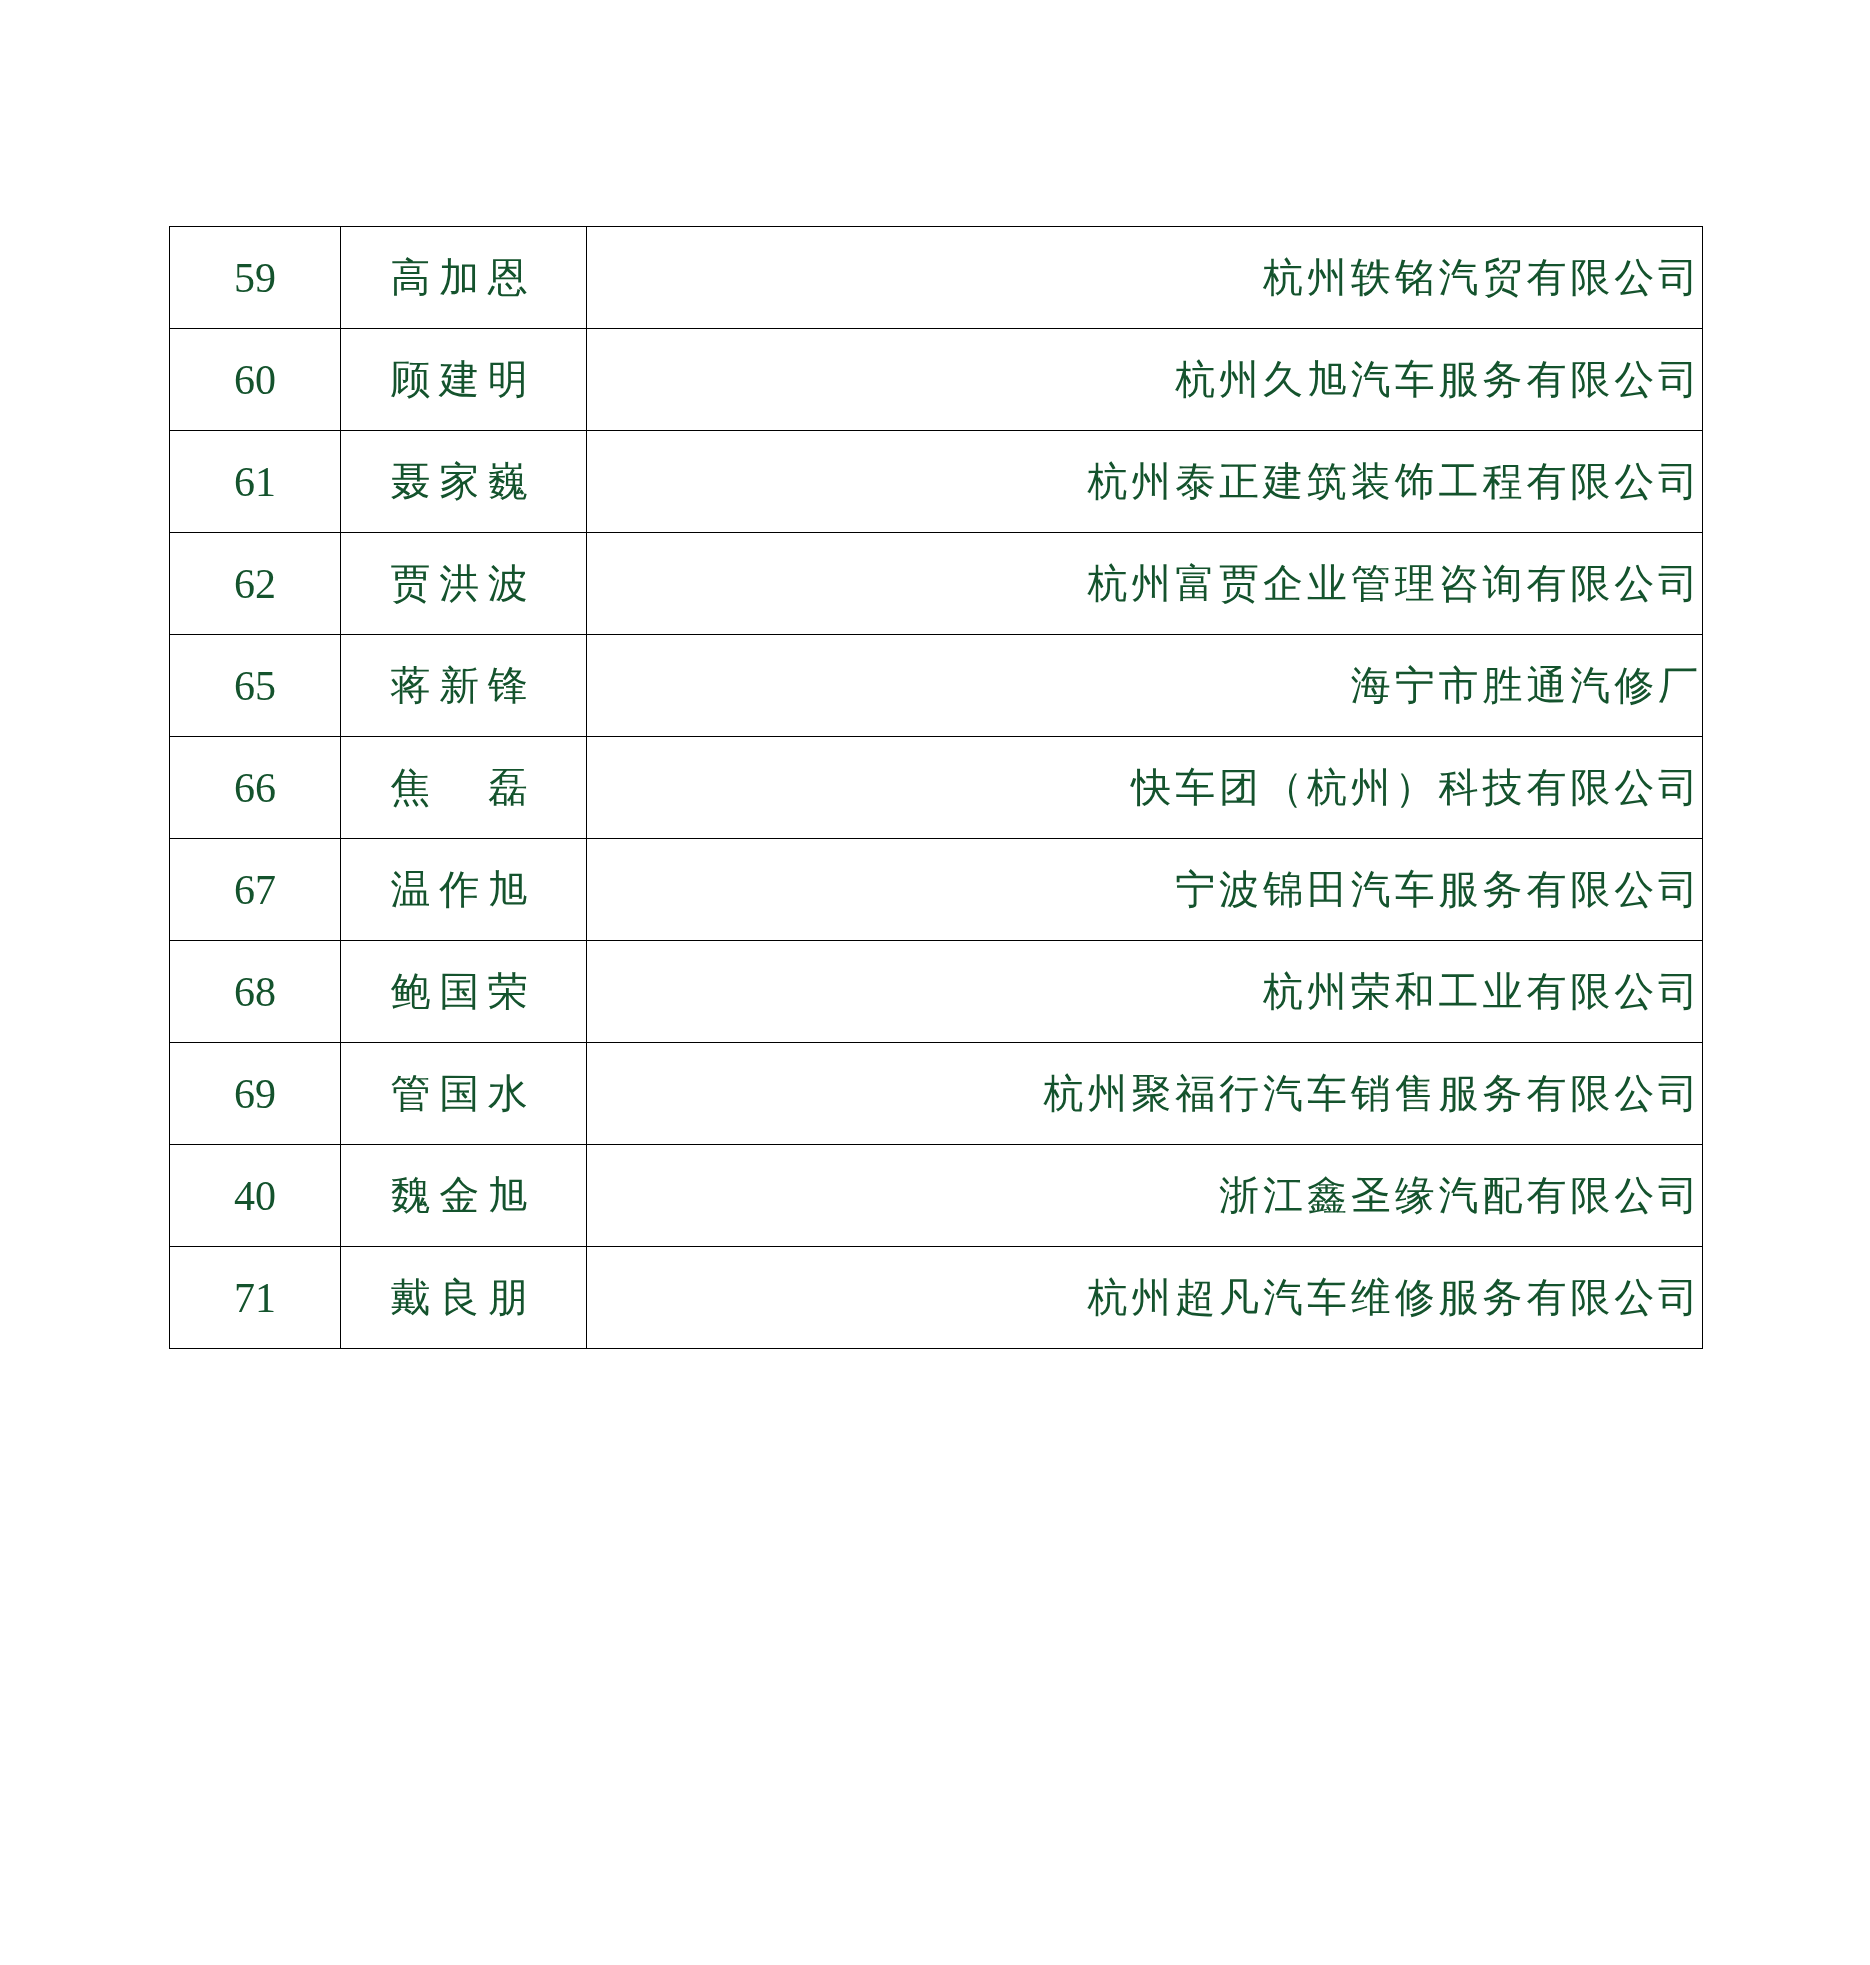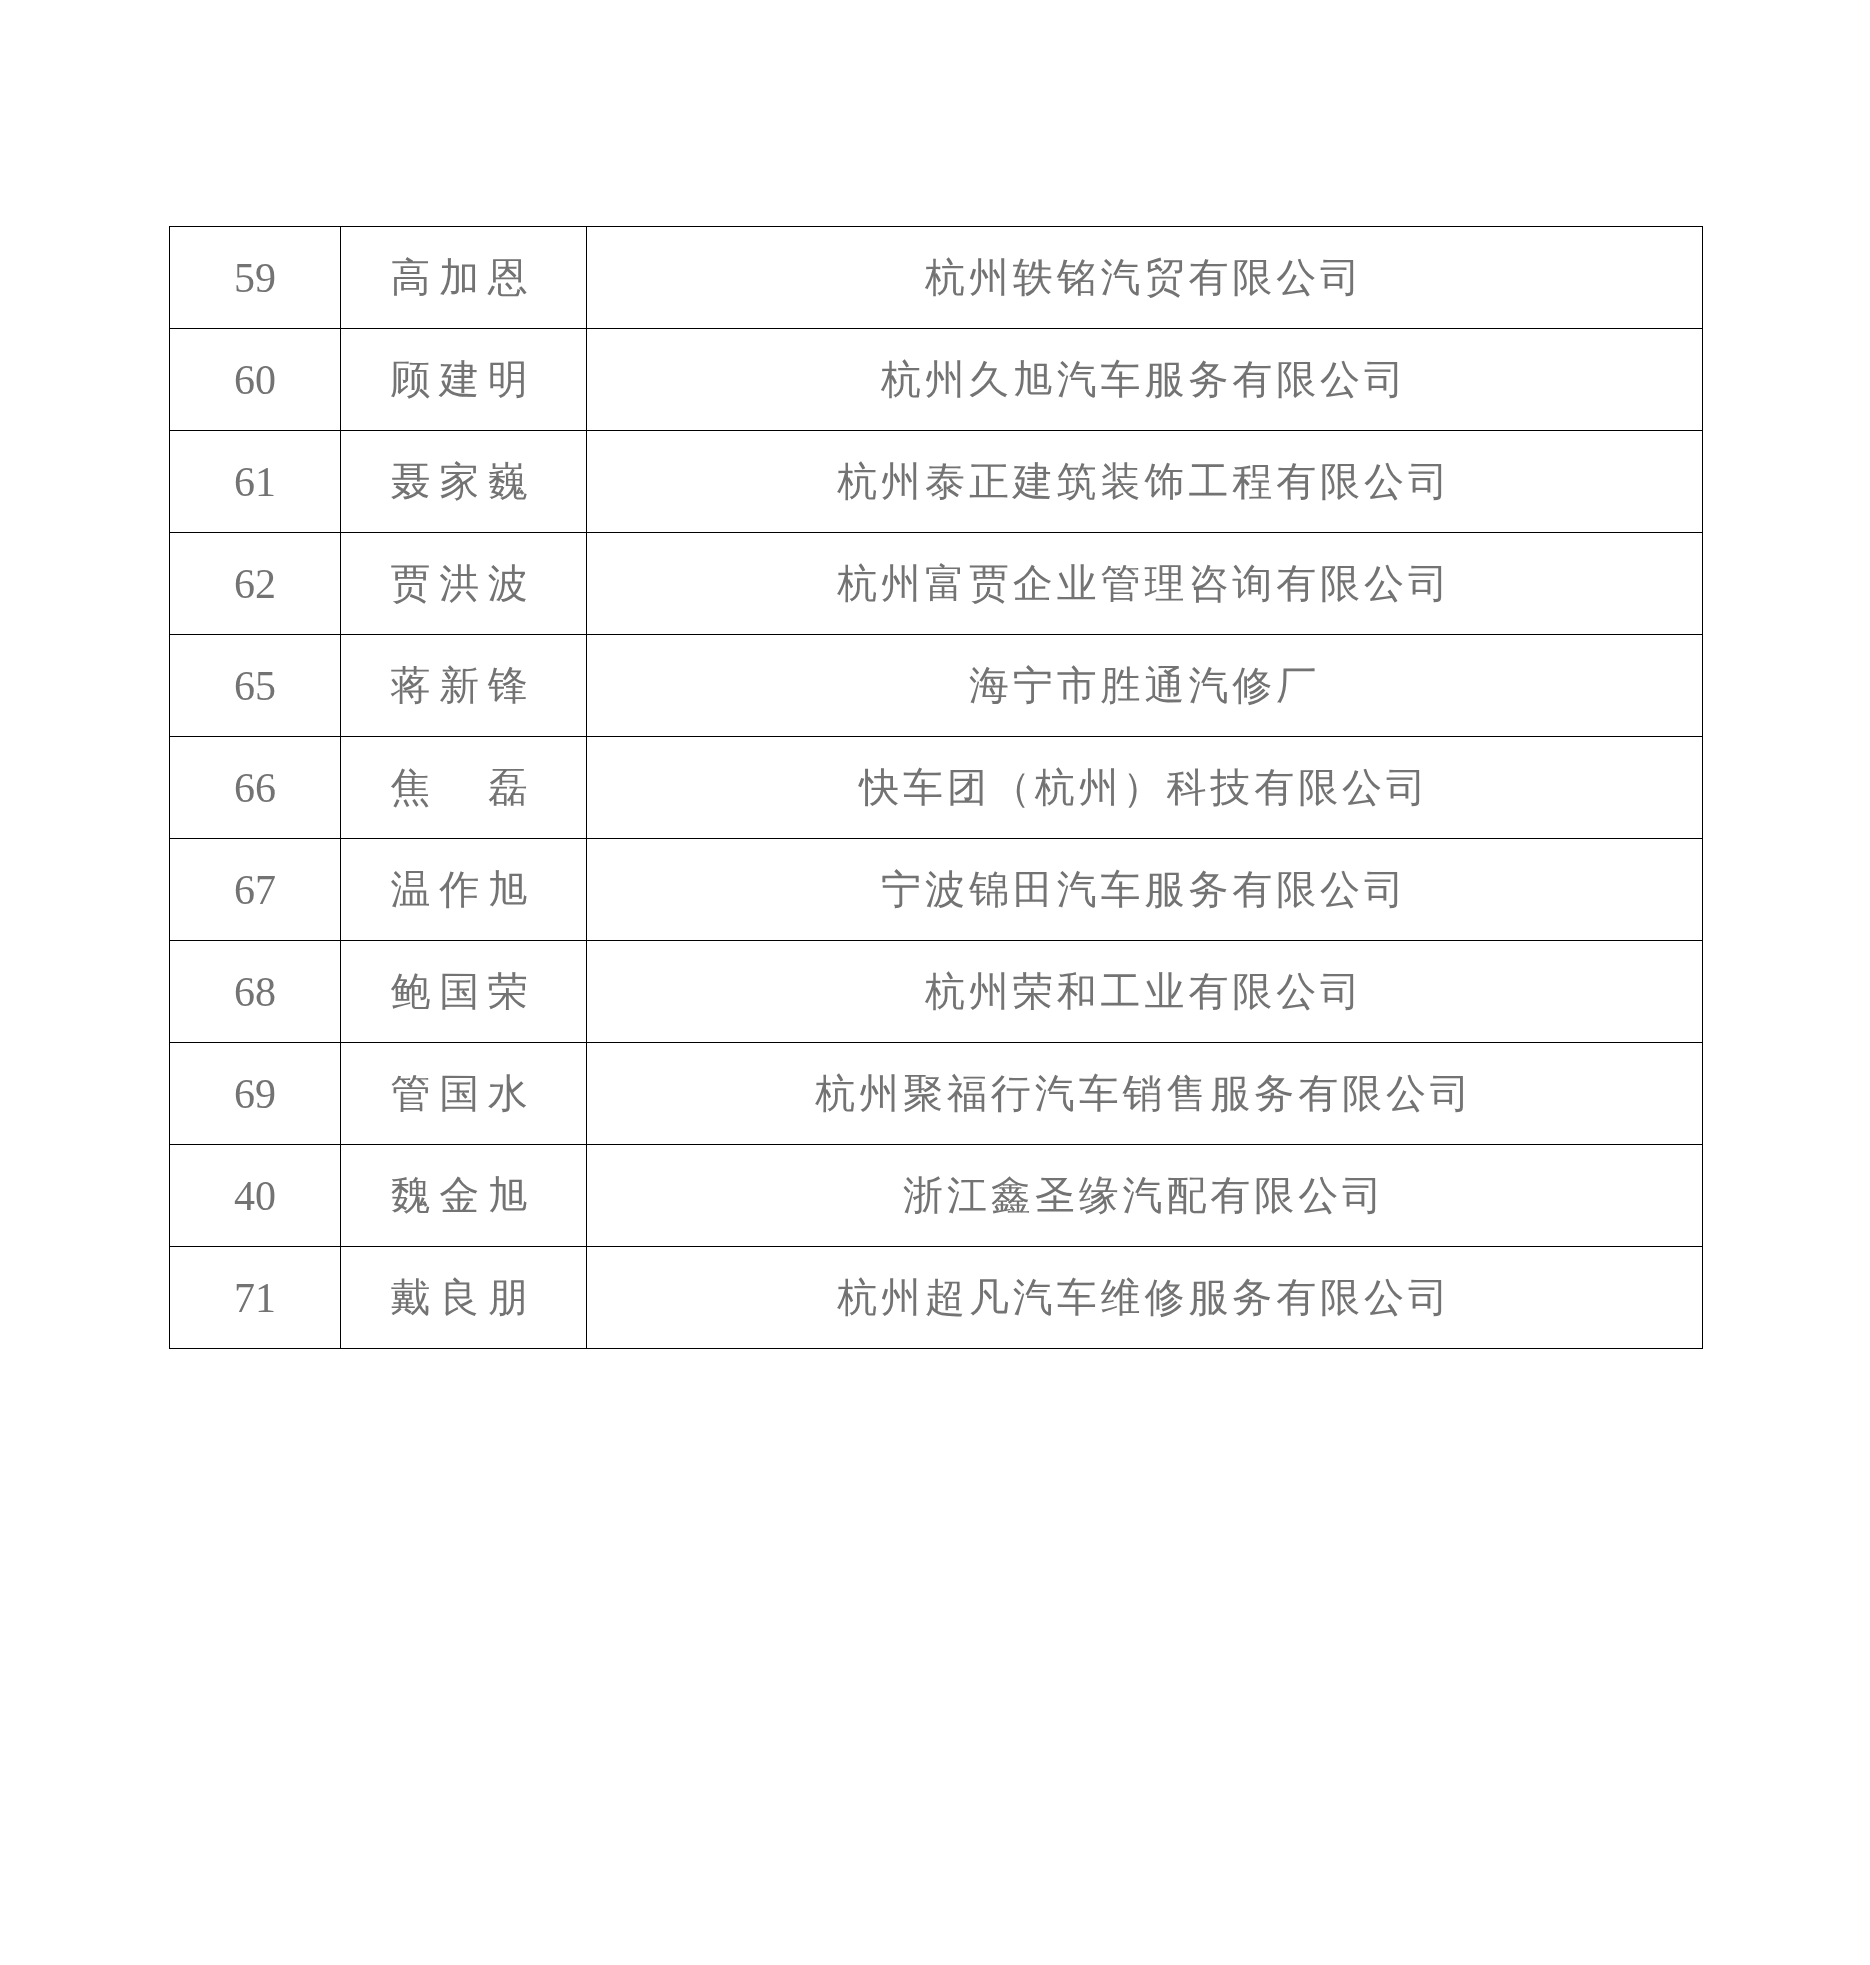--- a/index.html
+++ b/index.html
@@ -30,39 +30,39 @@
       table-layout: fixed;
       border: 1.6px solid #000000;
     }
     table.roster col.c-no { width: 171px; }
     table.roster col.c-name { width: 246px; }
     table.roster col.c-company { width: 1116px; }
     table.roster td {
       height: 101px;
       padding: 0;
       border: 1.6px solid #000000;
-      color: #737373;
+      color: #14532d;
       vertical-align: middle;
       white-space: nowrap;
     }
     td.cell-no {
       text-align: center;
       font-family: "Liberation Serif", "DejaVu Serif", serif;
       font-size: 42px;
     }
     td.cell-name {
       text-align: center;
       font-family: "DejaVu Serif", "Liberation Serif", serif;
       font-size: 40px;
       letter-spacing: 8.6px;
       padding-left: 8.6px;
       margin-top: 32px;
     }
     td.cell-company {
-      text-align: center;
+      text-align: right;
       padding-left: 90px;
       font-family: "DejaVu Sans", "Liberation Sans", sans-serif;
       font-size: 40px;
       letter-spacing: 3.9px;
     }
   </style>
 </head>
 <body>
 
 <div class="page">

